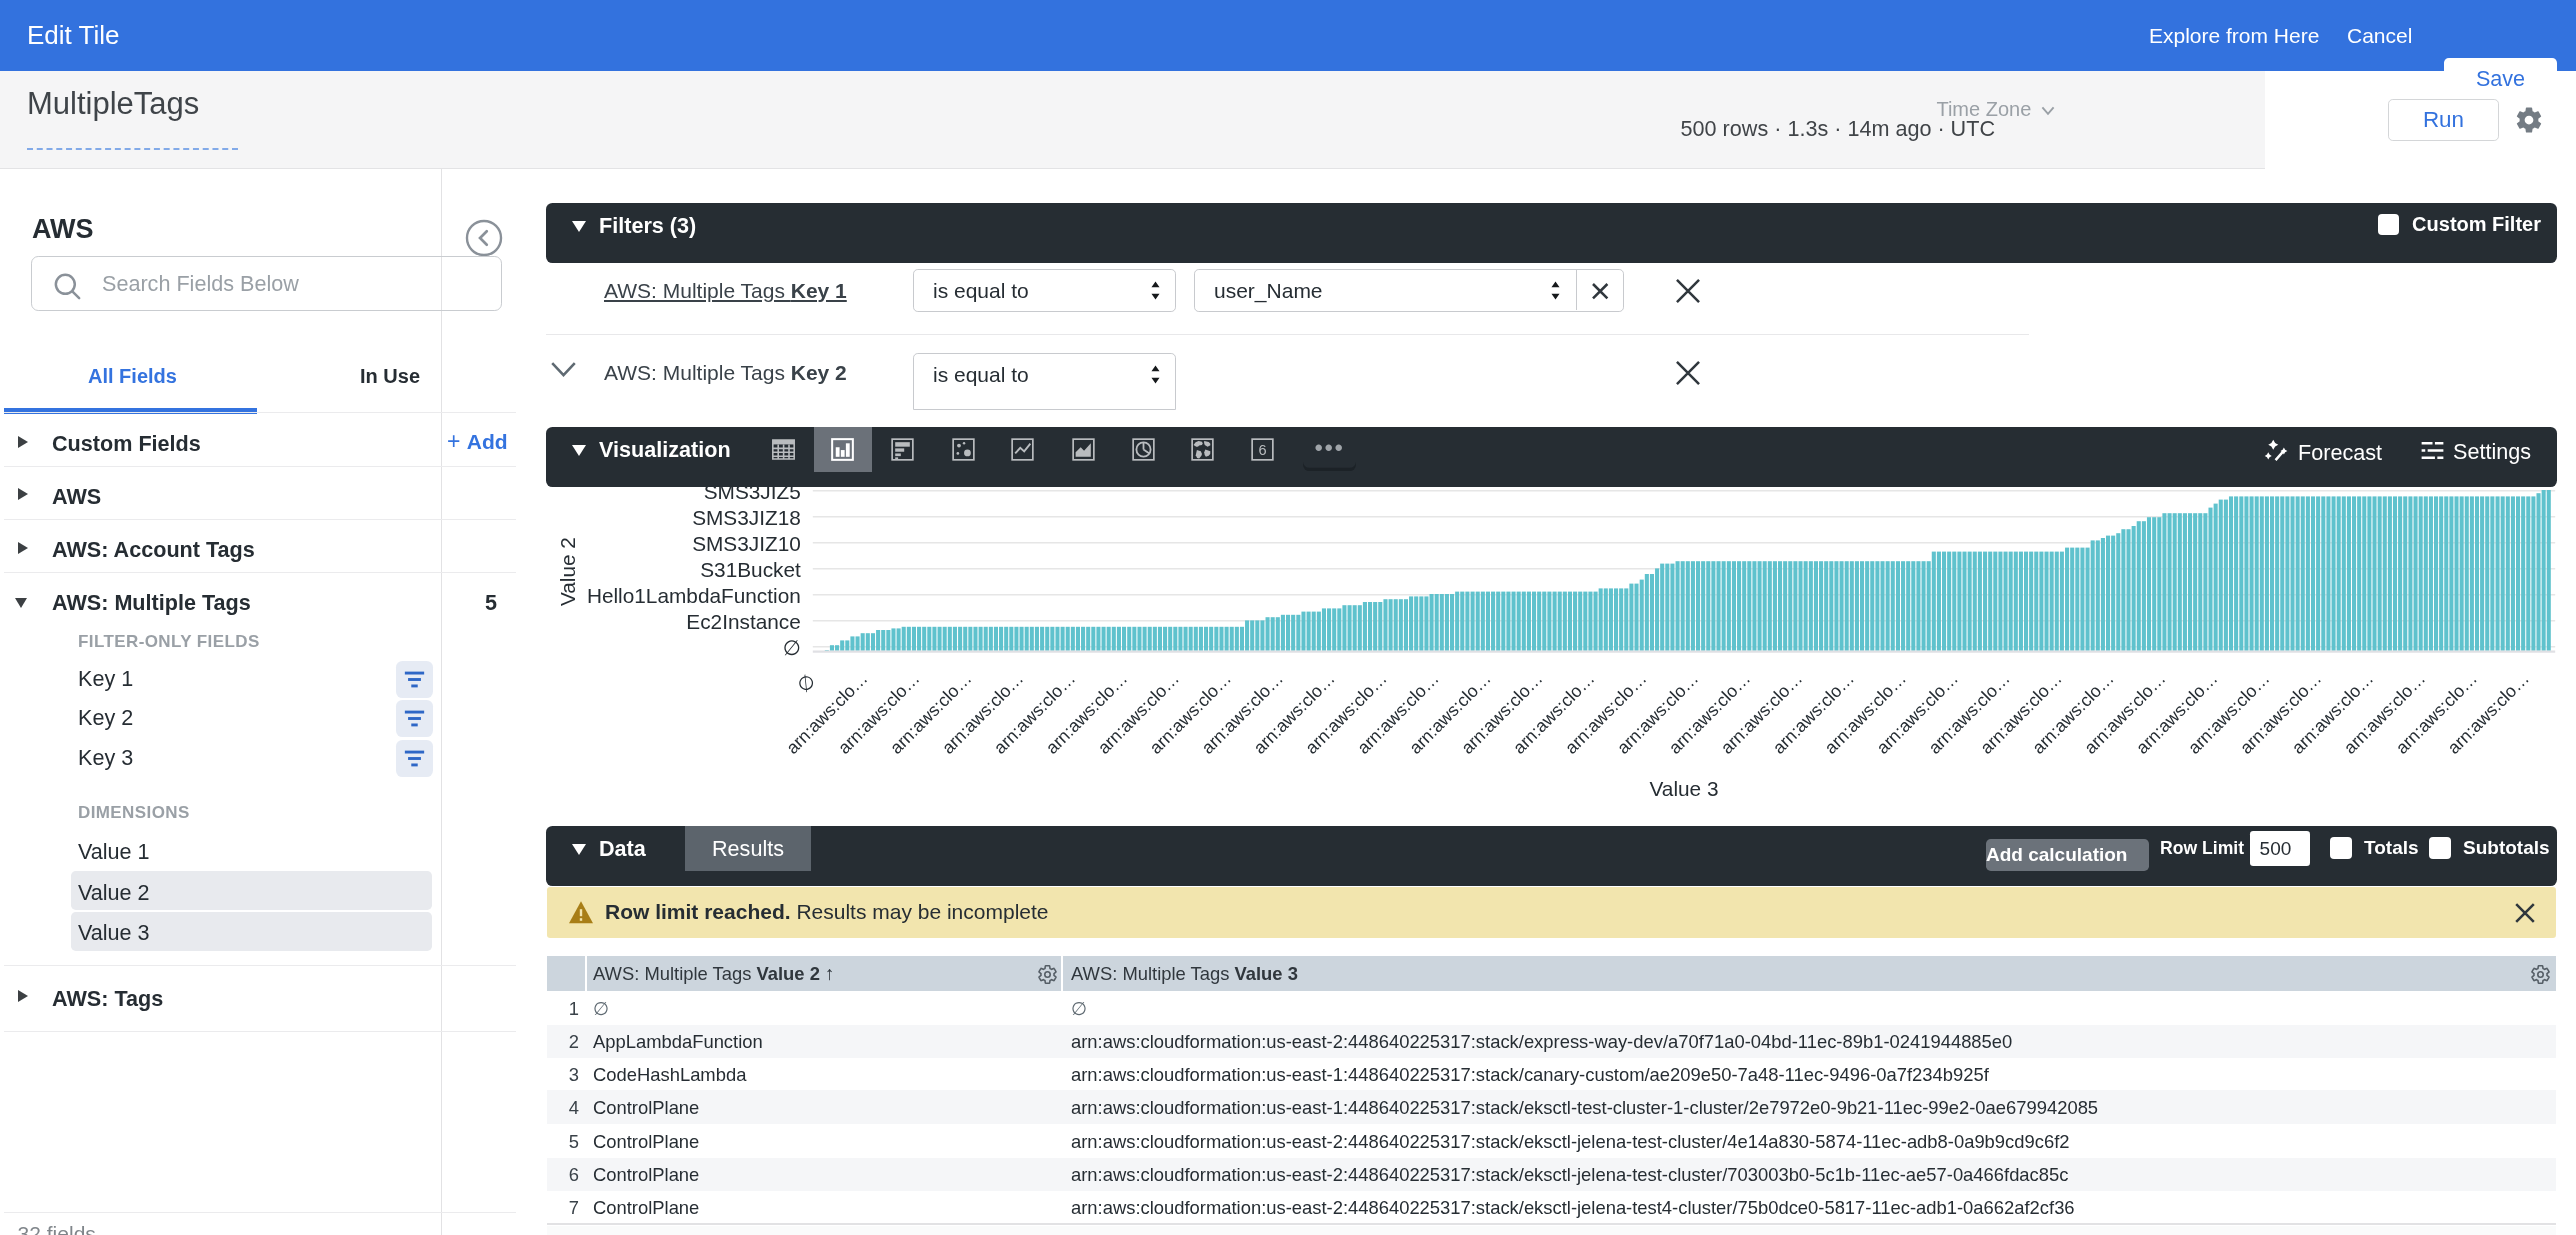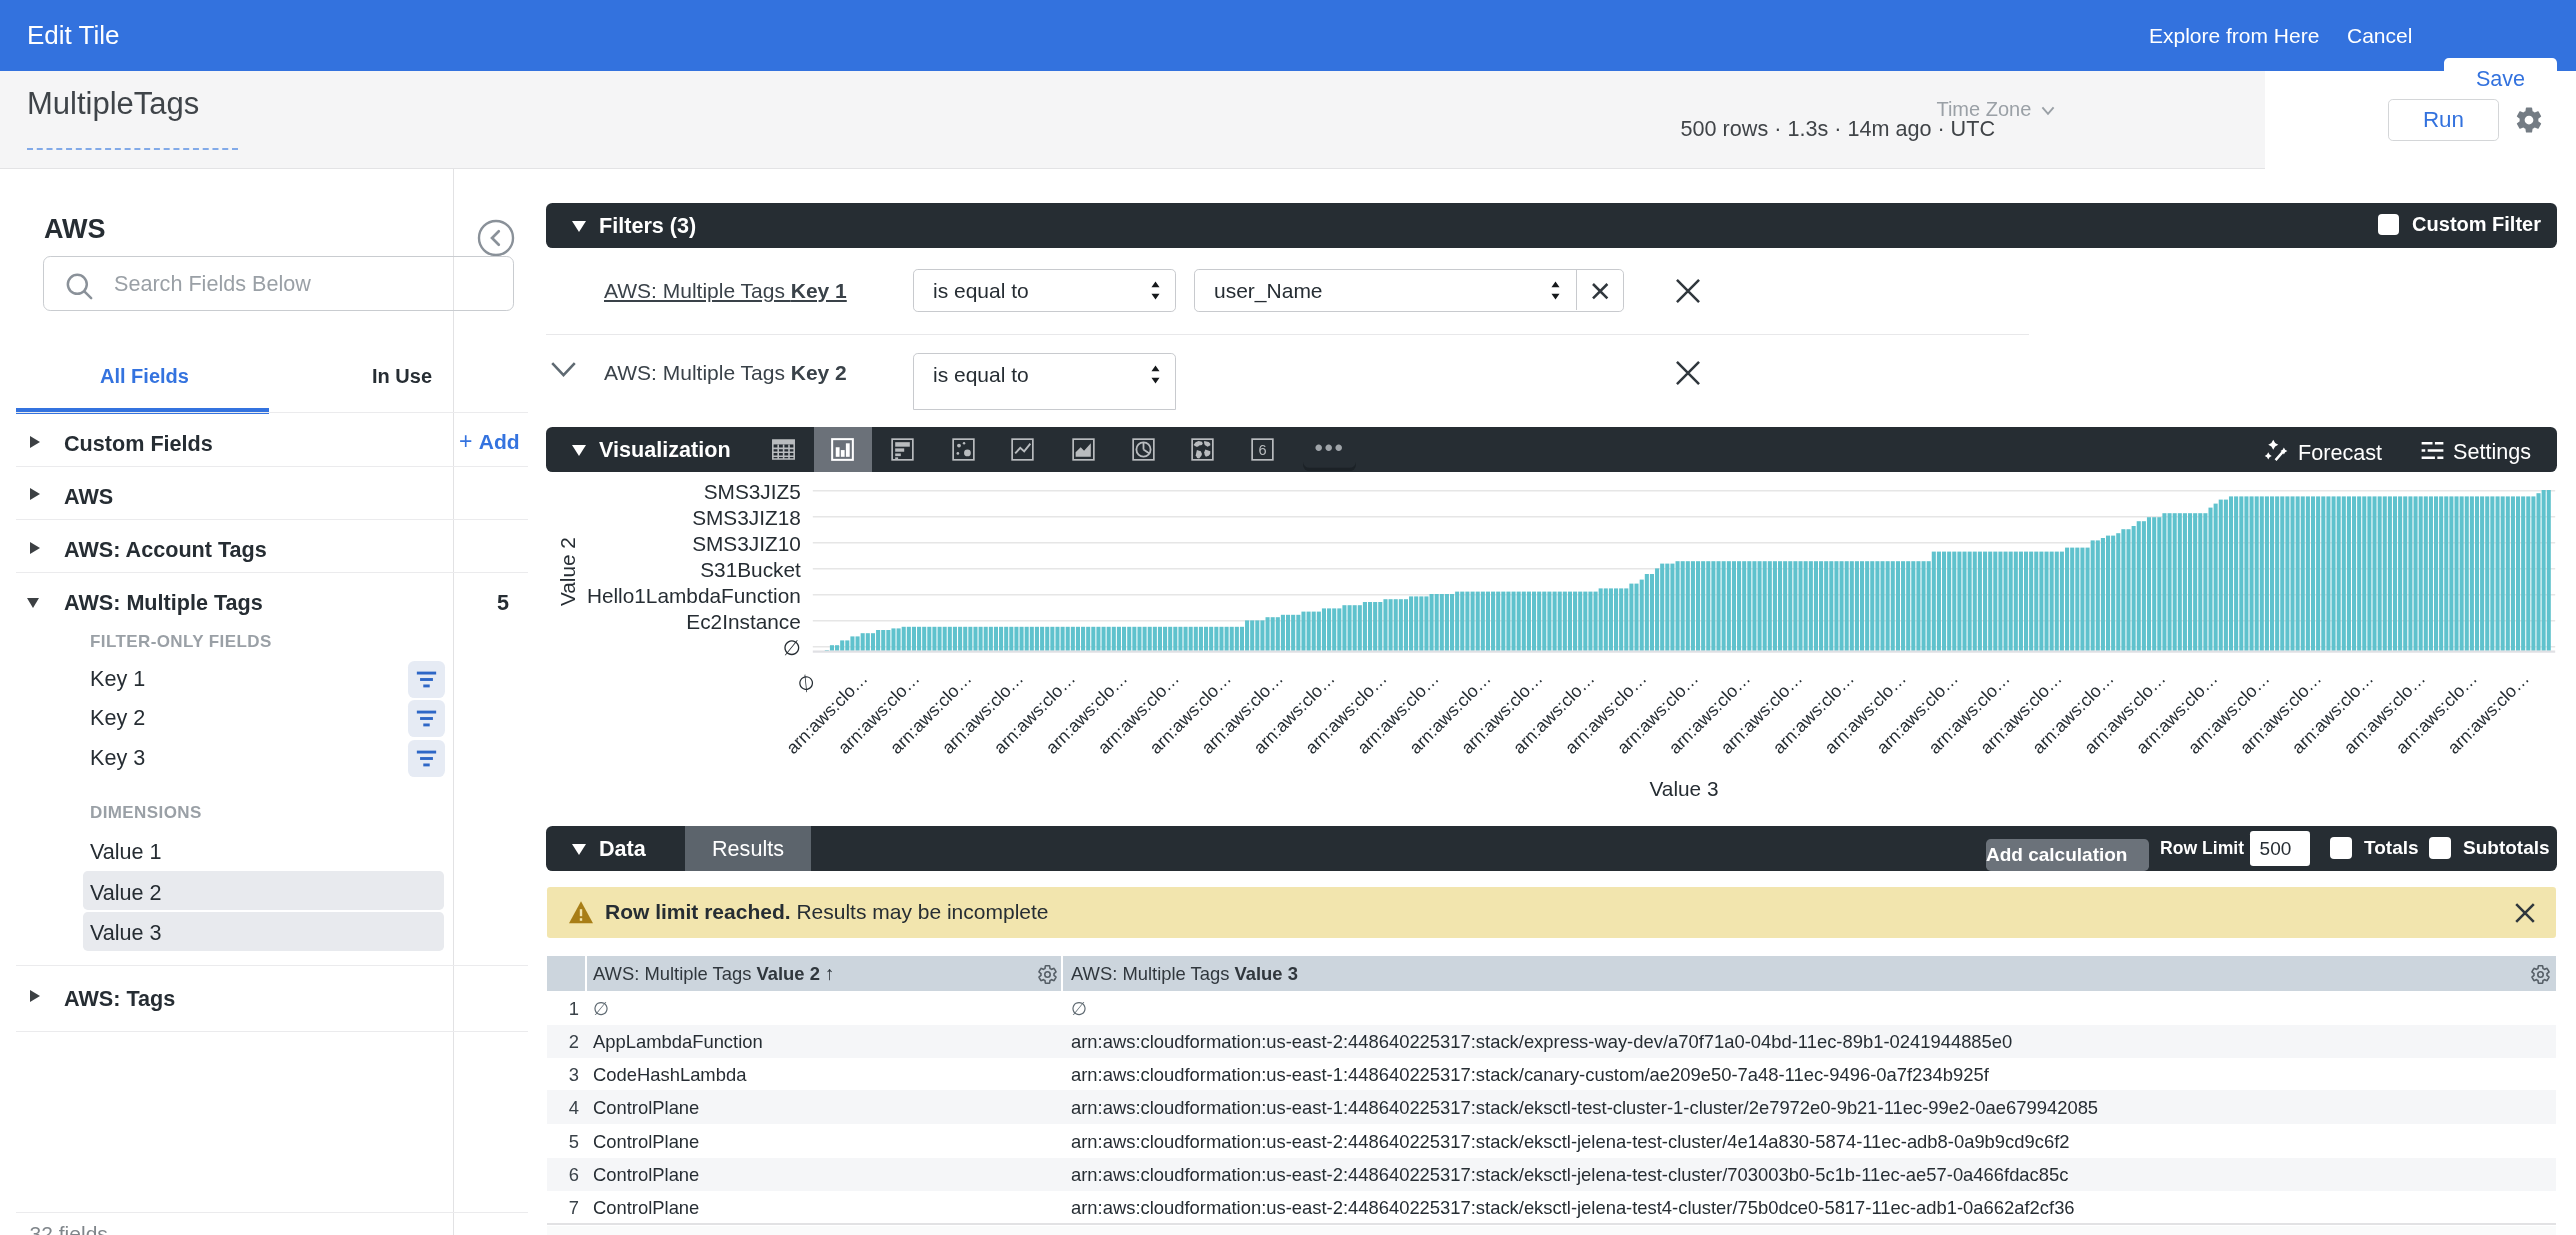--- a/index.html
+++ b/index.html
@@ -11,30 +11,30 @@
 #hdr .title { left:27px; top:20px; font-size:26px; }
 #hdr .link { font-size:21px; top:24px; }
 #savebtn { left:2444px; top:10.4px; width:113px; height:41px; background:#fff; border-radius:4.8px; color:#3372de; font-size:21.6px; text-align:center; line-height:41px;margin-top:48px; }
 
 #sub { left:0; top:71px; width:2265px; height:98px; background:#f5f5f6; border-bottom:1.6px solid #e3e3e5; }
 #qtitle { left:27px; top:15px; font-size:31px; color:#3f4449; border-bottom:2.4px dashed #82aae8; padding-bottom:26px; width:211px; }
 #stats { position:absolute; top:45px; right:270px; font-size:21.6px; color:#404448; white-space:nowrap; }
 #tz { position:absolute; top:27px; right:209px; font-size:20px; color:#9aa0a6; white-space:nowrap; }
 #runbtn { left:2388px; top:28px; width:111px; height:42px; background:#fff; border:1.6px solid #d4d6d8; border-radius:4.8px; color:#3372de; font-size:22.4px; text-align:center; line-height:40px; }
 
-#side { left:16px; top:169px; width:438px; height:1067px; background:#fff; border-right:1.6px solid #e2e2e4;padding-left:28px; }
+#side { left:4px; top:169px; width:438px; height:1067px; background:#fff; border-right:1.6px solid #e2e2e4;padding-left:28px; }
 #side .hr { position:absolute; left:0; width:512px; height:0; border-top:1.6px solid #ebebed; }
 .dark { color:#262d33; }
 .b { font-weight:bold; }
 .blue { color:#3473df; }
 .tri-r { display:inline-block; width:0; height:0; border-left:10.4px solid #3c4043; border-top:6.4px solid transparent; border-bottom:6.4px solid transparent; }
 .tri-d { display:inline-block; width:0; height:0; border-top:10.4px solid #3c4043; border-left:6.4px solid transparent; border-right:6.4px solid transparent; }
 .tri-dw { display:inline-block; width:0; height:0; border-top:11.2px solid #fff; border-left:7.2px solid transparent; border-right:7.2px solid transparent; }
 
-.darkbar { left:546px; width:2011px; height:45px; background:#262d33; border-radius:6.4px; color:#fff; }
+.darkbar { left:546px; width:2011px; height:60px; background:#262d33; border-radius:6.4px; color:#fff; }
 .darkbar .cap { position:absolute; left:53px; top:10.4px; font-size:21.6px; font-weight:bold; }
 .selbox { position:absolute; height:43px; background:#fff; border:1.6px solid #c8cace; border-radius:4.8px; font-size:21px; color:#262d33; }
 .selbox .txt { position:absolute; left:19px; top:8.8px; }
 .udsvg { position:absolute; right:13px; top:10.4px; }
 .xmark { stroke:#30373d; stroke-width:3.2; fill:none; }
 .fbtn { width:37px; height:37px; background:#e6ebf4; border-radius:6.4px; }
 </style>
 </head>
 <body>
 <div id="page">

